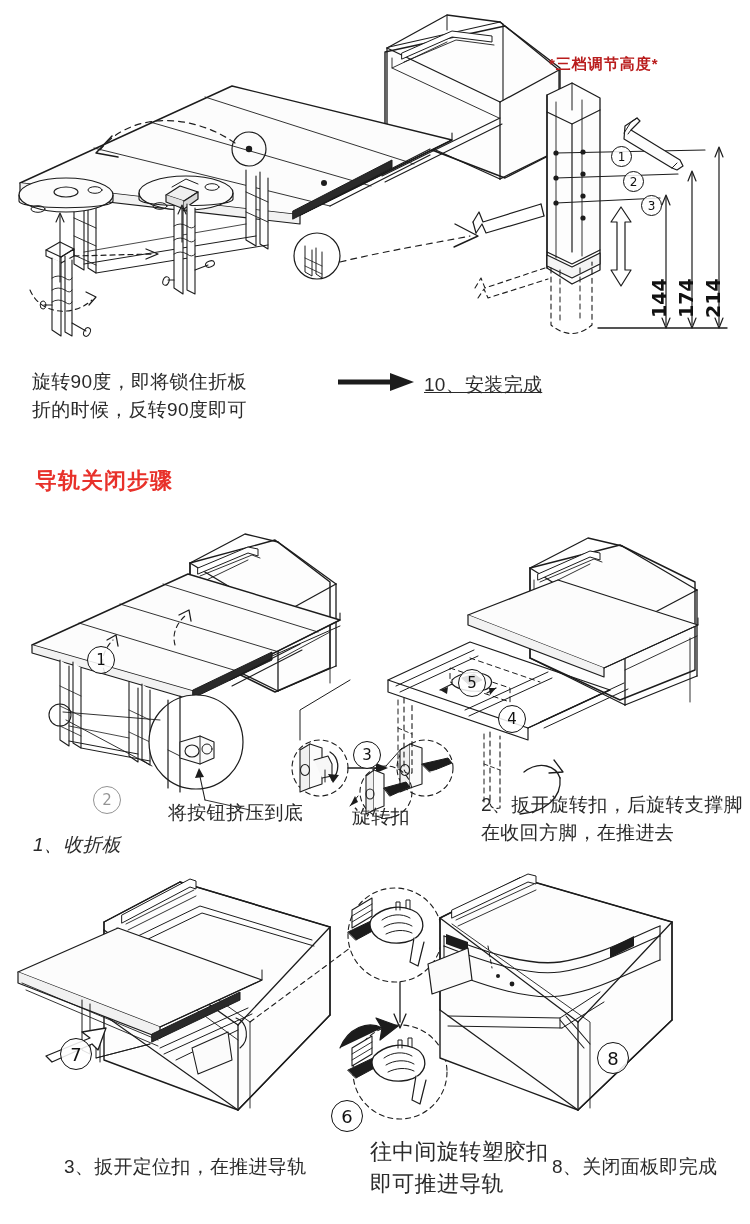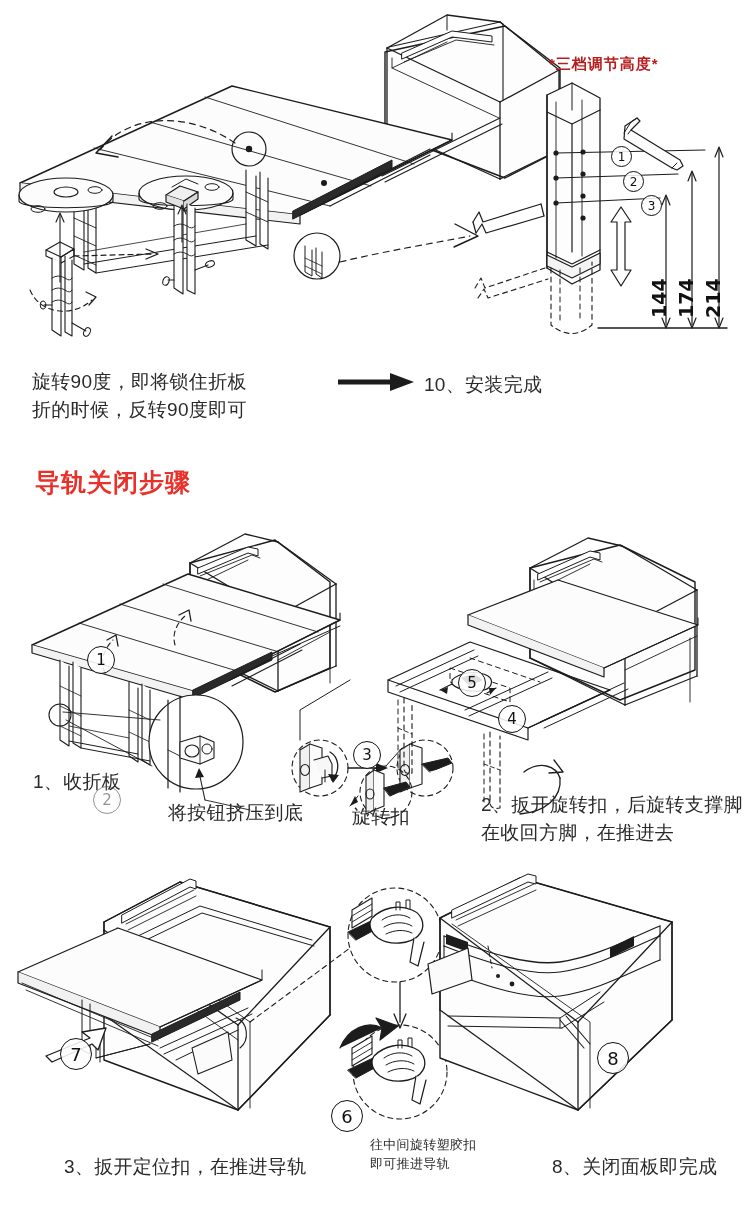--- a/index.html
+++ b/index.html
@@ -23,29 +23,29 @@
   .cap {
     position: absolute;
     font-size: 19px;
     line-height: 1.45;
     color: #2a2a2a;
     white-space: pre-line;
     letter-spacing: 0.3px;
   }
   .cap-sm {
     position: absolute;
-    font-size: 13px;
+    font-size: 22px;
     line-height: 1.45;
     color: #2a2a2a;
     white-space: pre-line;
     letter-spacing: 0.3px;
   }
   .section-head {
     position: absolute;
-    font-size: 25px;
+    font-size: 22px;
     font-weight: bold;
     letter-spacing: 1px;
   }
   .dim-head {
     position: absolute;
     font-size: 15px;
     font-weight: bold;
     letter-spacing: 1px;
     color: #b91c1c;
   }
@@ -267,21 +267,21 @@
 
   <div class="cap" style="left:32px;top:368px;">旋转90度，即将锁住折板
 折的时候，反转90度即可</div>
 
   <div class="abs" style="left:338px;top:371px;width:80px;height:22px;">
     <svg width="80" height="22" viewBox="0 0 80 22">
       <path d="M0 11 L58 11" stroke="#1c1c1c" stroke-width="5" stroke-linecap="butt"></path>
       <path d="M52 2 L76 11 L52 20 Z" fill="#1c1c1c"></path>
     </svg>
   </div>
-  <div class="cap" style="left:424px;top:371px;">10、安装完成</div>
+  <div class="cap" style="left:424px;top:371px;text-decoration:underline;">10、安装完成</div>
 
   <div class="section-head" style="left:35px;top:466px;color:#e8312a;">导轨关闭步骤</div>
 
   <div class="abs" style="left:0;top:520px;width:750px;height:310px;">
     <svg width="750" height="310" viewBox="0 0 750 310">
       <g fill="none" stroke="#1c1c1c" stroke-width="1.2" stroke-linejoin="round" stroke-linecap="round">
 
         <path d="M190 43 L275 20 L330 62 L330 148 L275 172 L190 130 Z" fill="#fdfdfd" stroke-width="1.4"></path>
         <path d="M190 43 L190 128" stroke-width="1.3"></path>
         <path d="M190 128 L278 171" stroke-width="1.3"></path>
@@ -501,21 +501,21 @@
       </g>
     </svg>
   </div>
 
   <div class="circnum" style="left:87px;top:646px;">1</div>
   <div class="circnum" style="left:93px;top:786px;opacity:0.45;">2</div>
   <div class="circnum" style="left:353px;top:741px;">3</div>
   <div class="circnum" style="left:498px;top:705px;">4</div>
   <div class="circnum" style="left:458px;top:669px;">5</div>
 
-  <div class="cap" style="left:33px;top:768px;">1、收折板</div>
+  <div class="cap" style="left:33px;top:831px;font-style:italic;">1、收折板</div>
   <div class="cap" style="left:168px;top:799px;">将按钮挤压到底</div>
   <div class="cap" style="left:352px;top:803px;">旋转扣</div>
   <div class="cap" style="left:481px;top:791px;">2、扳开旋转扣，后旋转支撑脚
 在收回方脚，在推进去</div>
 
   <div class="abs" style="left:0;top:870px;width:750px;height:290px;">
     <svg width="750" height="290" viewBox="0 0 750 290">
       <g fill="none" stroke="#1c1c1c" stroke-width="1.2" stroke-linejoin="round" stroke-linecap="round">
 
         <path d="M104 52 L180 12 L330 57 L330 145 L238 240 L104 190 Z" fill="#fdfdfd" stroke-width="1.4"></path>

